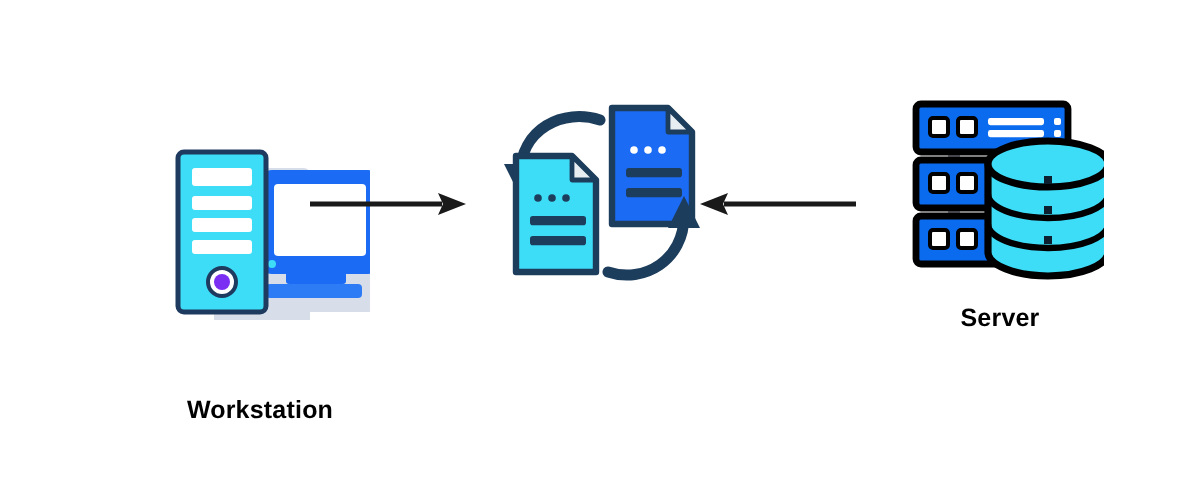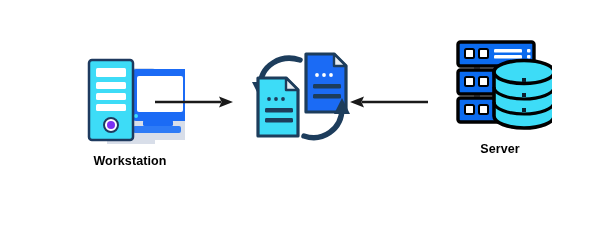--- a/index.html
+++ b/index.html
@@ -37,23 +37,23 @@
     color: #000000;
     white-space: nowrap;
     letter-spacing: 0.1px;
     text-align: center;
   }
   .connector {
     position: absolute;
     line-height: 0;
   }
   
-  #node-workstation { left: 40px;  top: 44px;  width: 180px; }
+  #node-workstation { left: 40px;  top: 60px;  width: 180px; gap: 28px; }
   #node-repository  { left: 222px; top: 44px;  width: 160px; }
-  #node-server      { left: 420px; top: 32px;  width: 160px; }
+  #node-server      { left: 420px; top: 42px;  width: 160px; }
 
   #connector-workstation-repository { left: 155px; top: 92px; }
   #connector-server-repository      { left: 348px; top: 92px; }
 </style>
 </head>
 <body>
 
 <div id="diagram">
 
   <div class="node" id="node-workstation">

